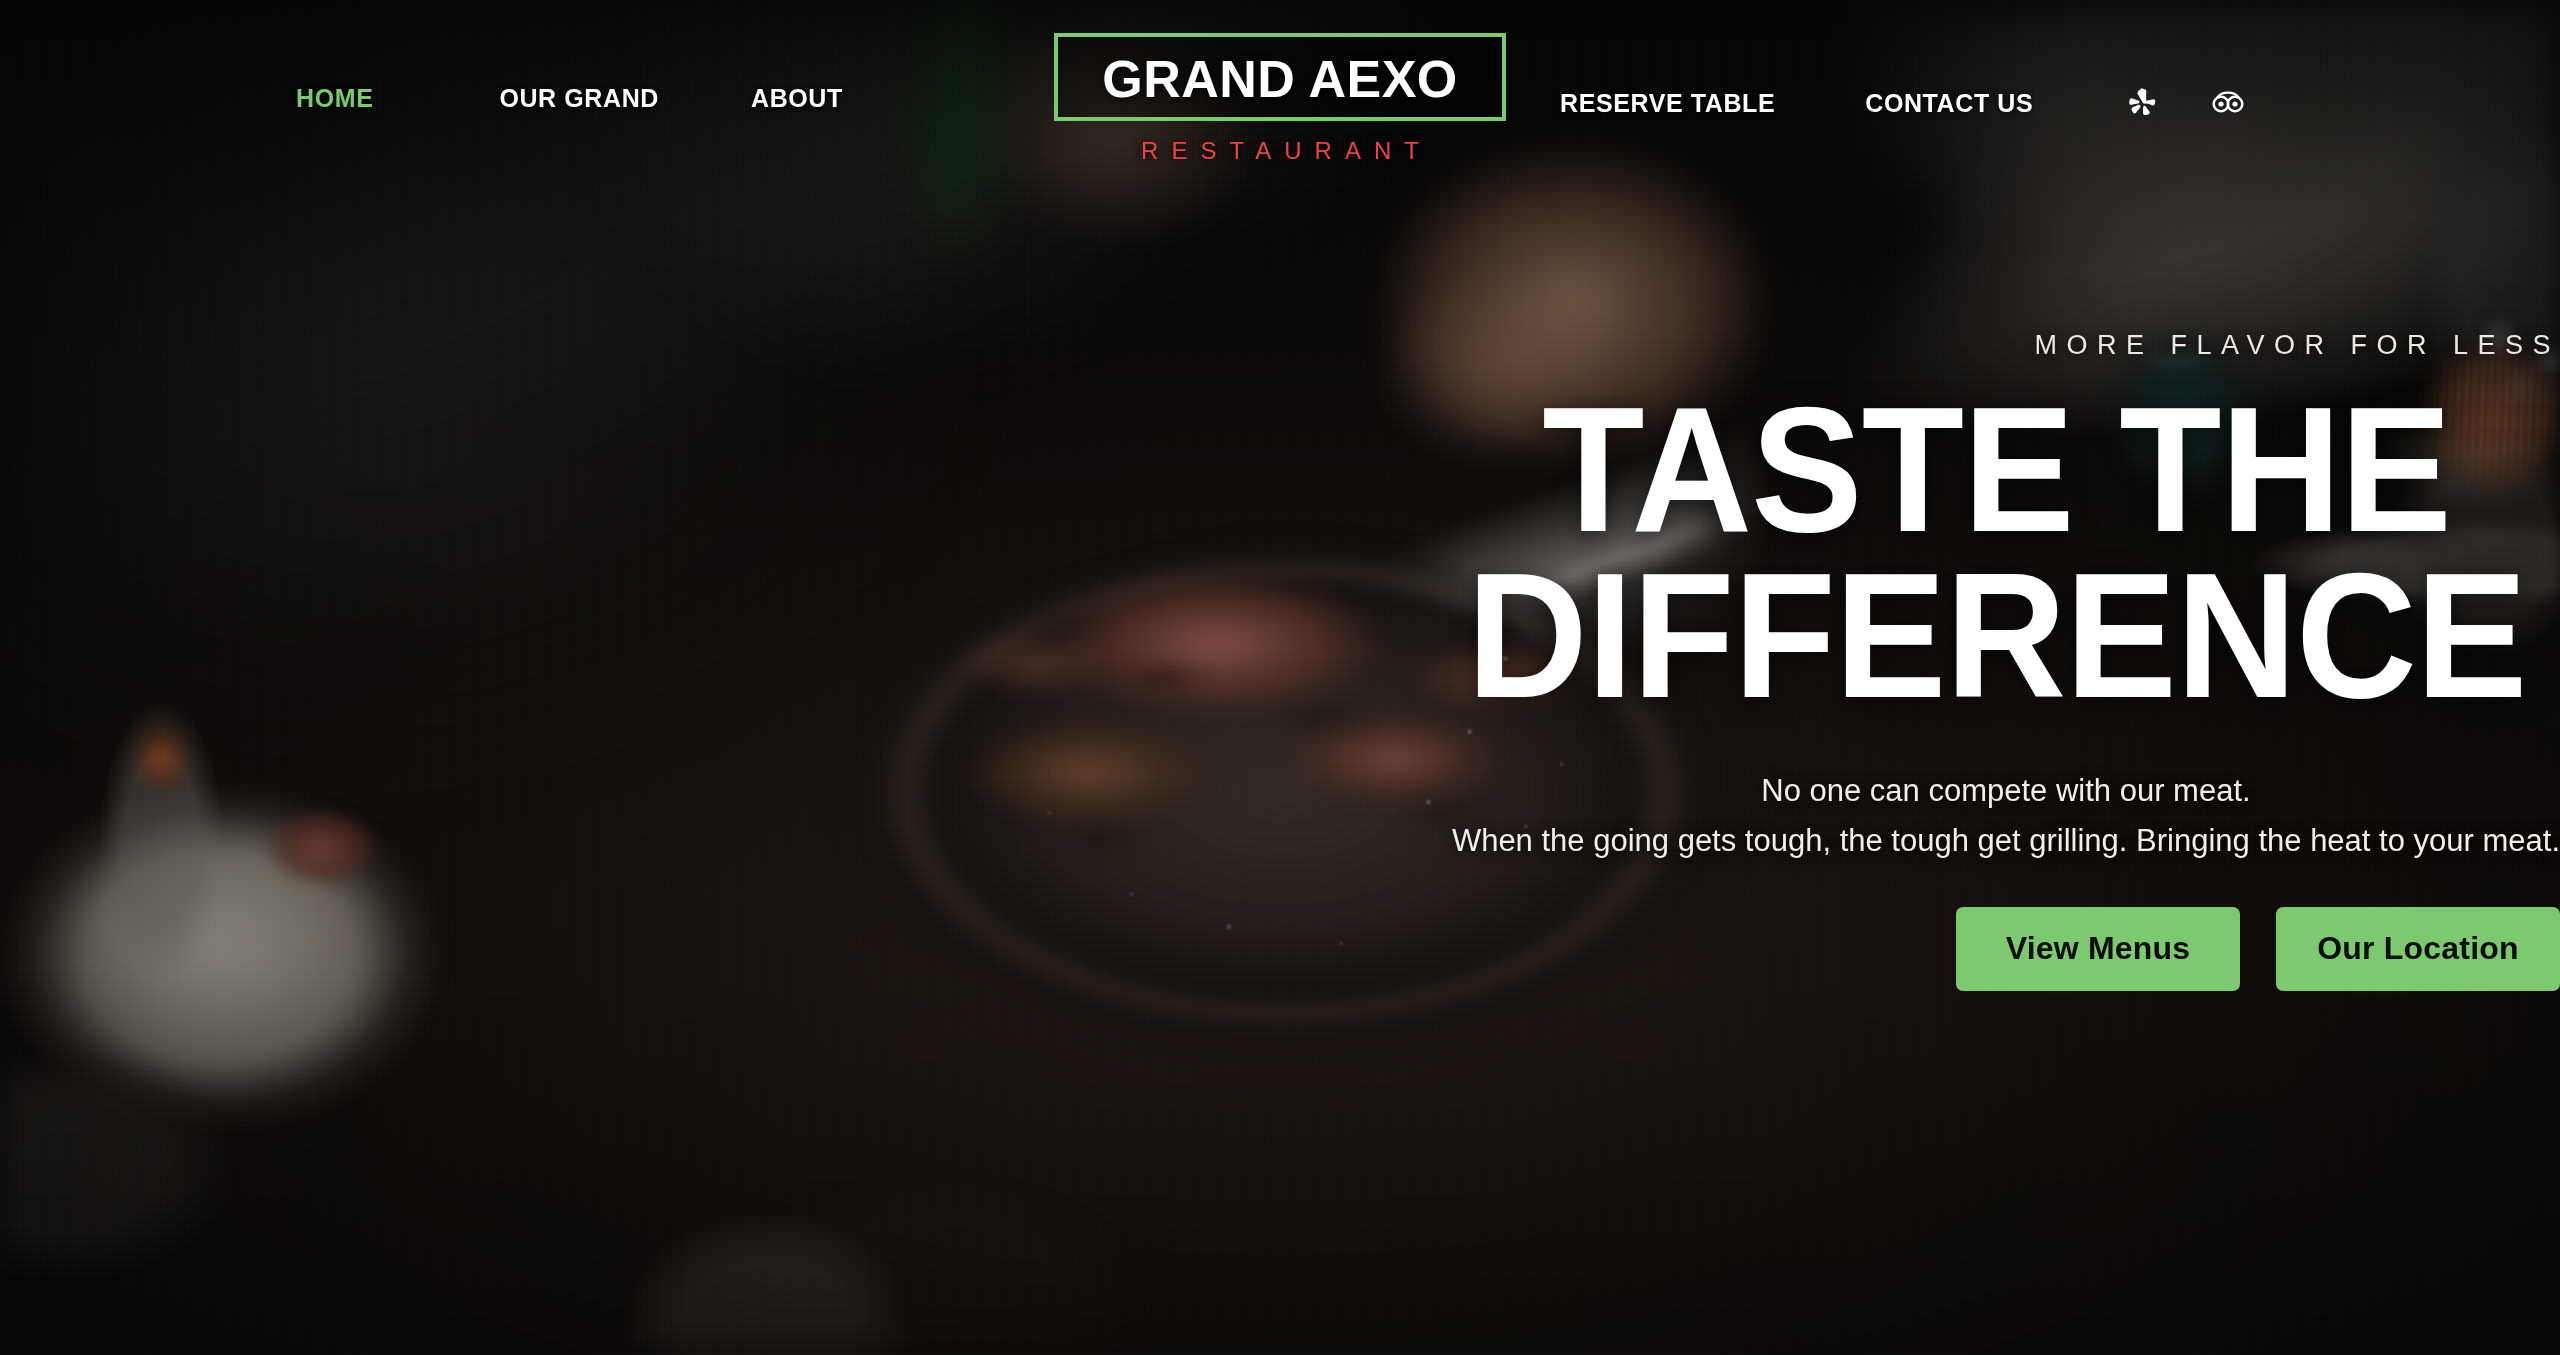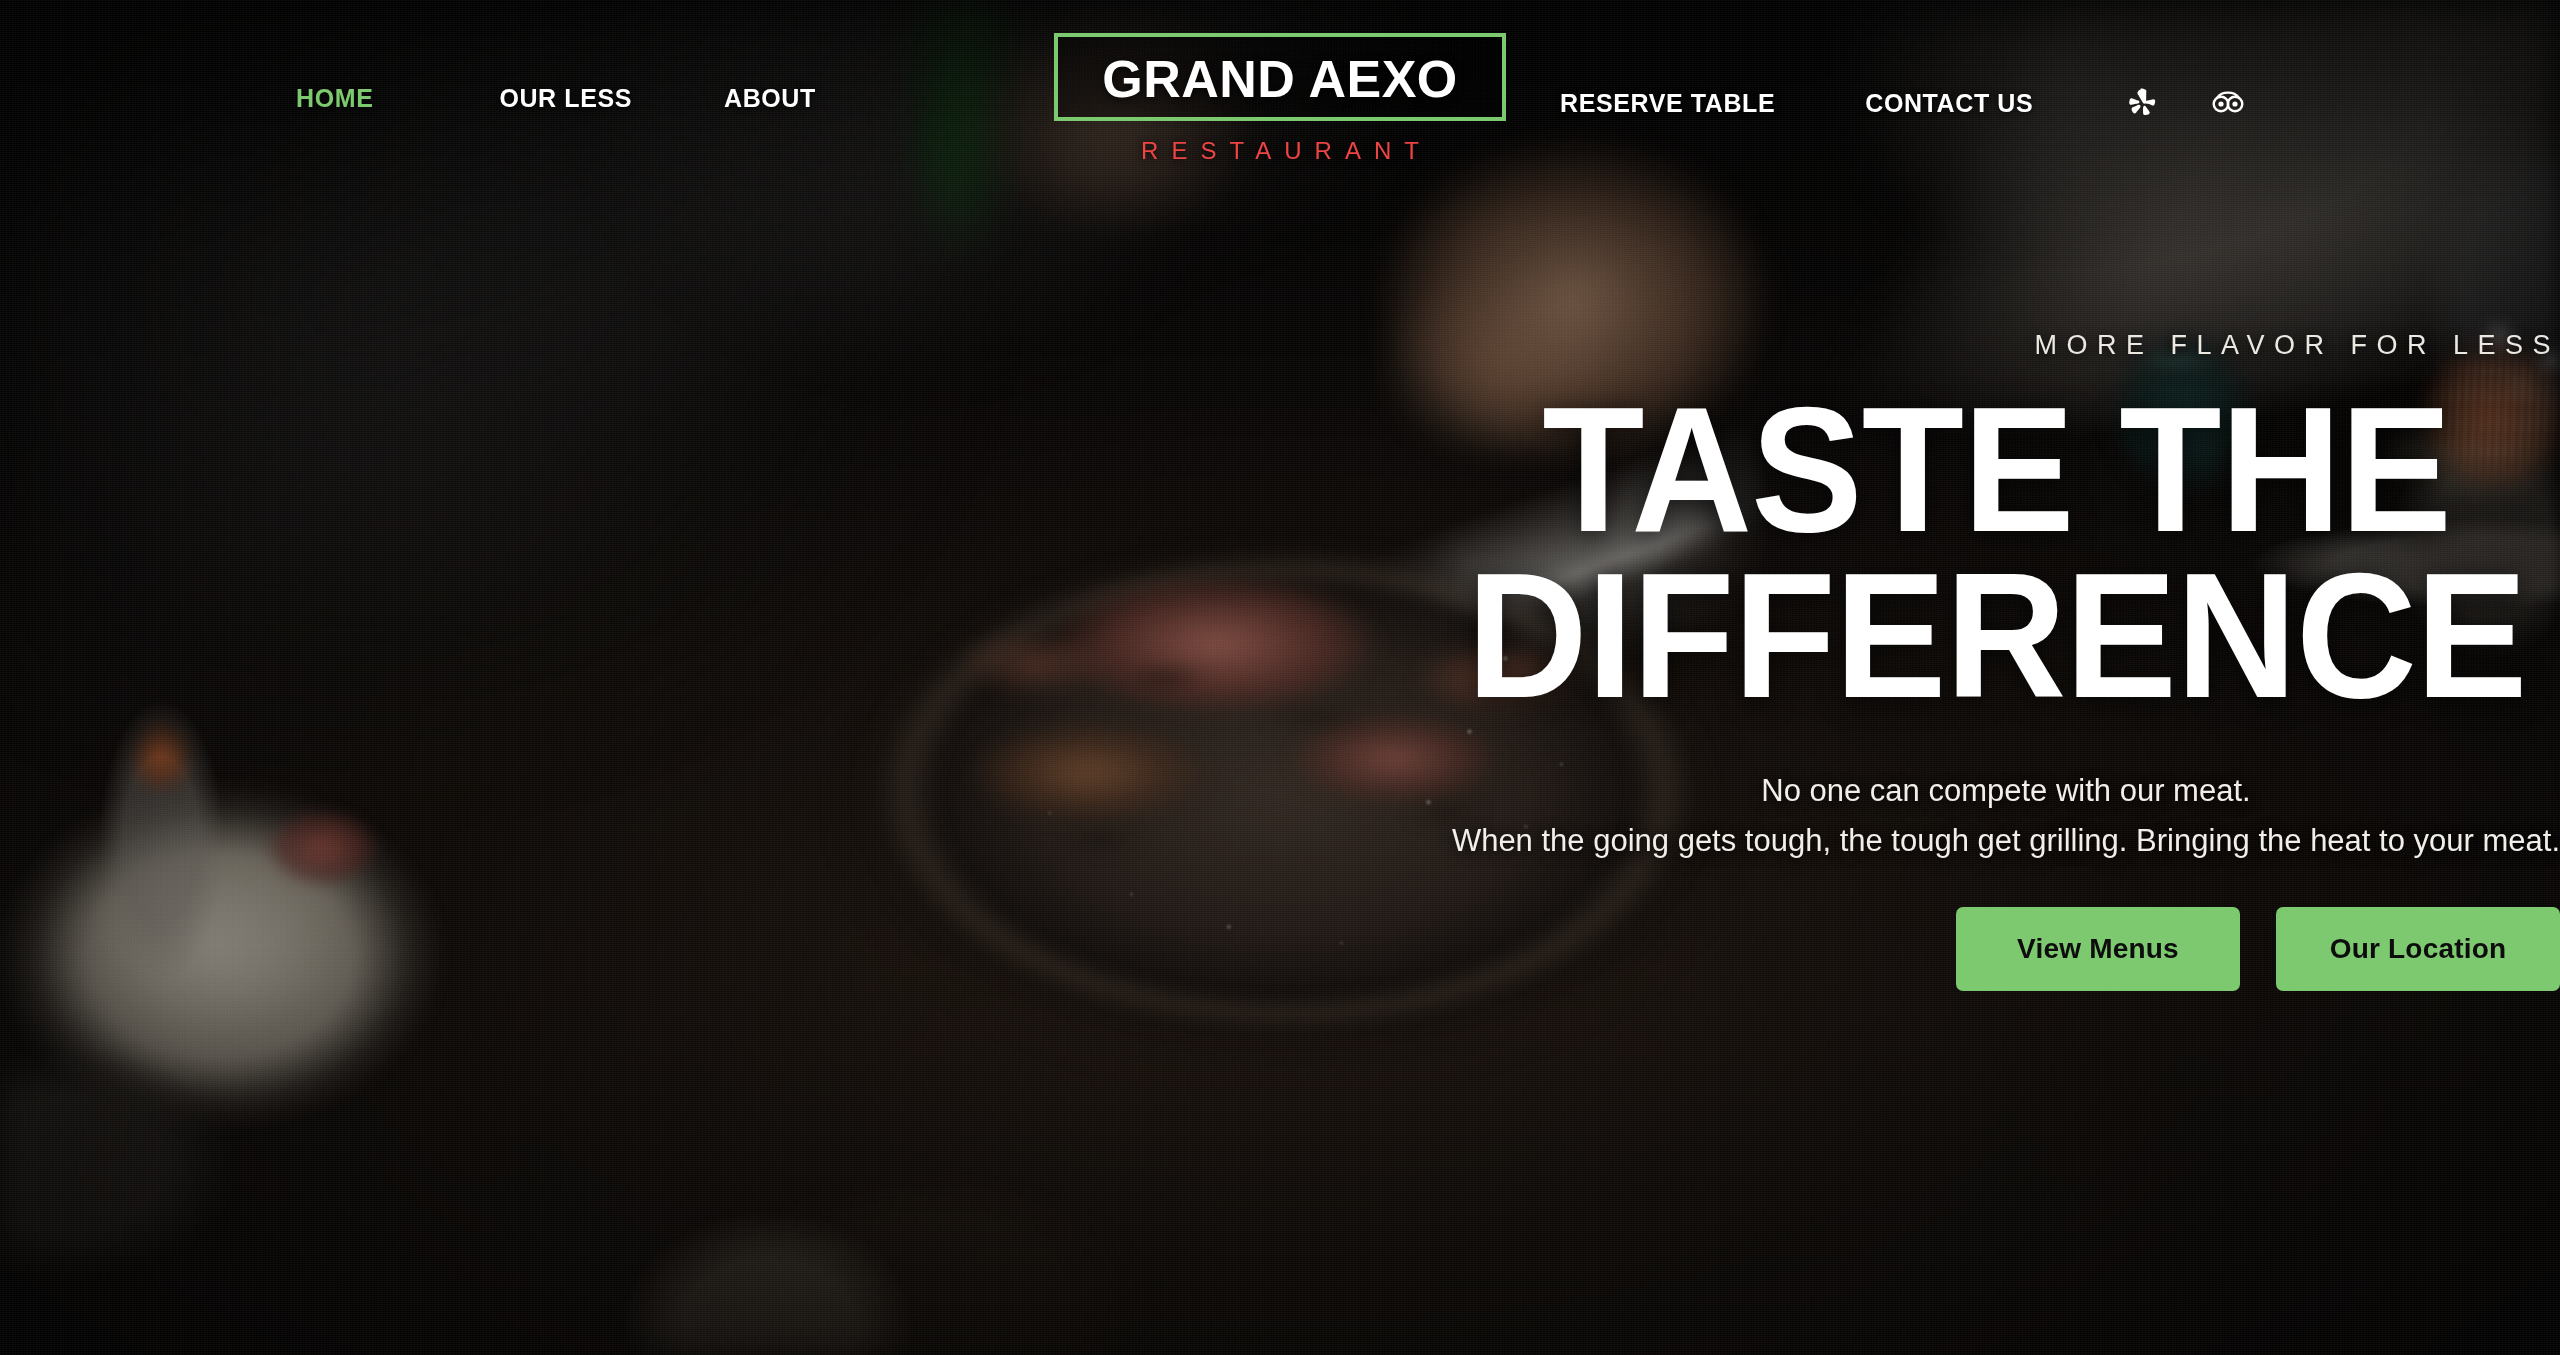--- a/index.html
+++ b/index.html
@@ -426,21 +426,21 @@
     align-items: center;
     justify-content: center;
     min-width: 284px;
     height: 84px;
     padding: 0 40px;
     background: #7dc96f;
     color: #0d0d0d;
     border: none;
     border-radius: 7px;
     font-family: "Liberation Sans", sans-serif;
-    font-size: 28px;
+    font-size: 32px;
     font-weight: 700;
     letter-spacing: 0.2px;
     cursor: pointer;
     white-space: nowrap;
   }
 </style>
 </head>
 <body>
 
 <div id="page">
@@ -481,21 +481,21 @@
     <div class="bg-layer bg-grade"></div>
     <div class="bg-layer bg-scrim"></div>
     <div class="bg-layer bg-noise"></div>
   </div>
 
   <header class="header">
 
     <nav class="nav-left">
       <a class="nav-link active" href="#">HOME</a>
       <span class="nav-gap-1"></span>
-      <a class="nav-link" href="#">OUR LESS</a>
+      <a class="nav-link" href="#">OUR GRAND</a>
       <span class="nav-gap-2"></span>
       <a class="nav-link" href="#">ABOUT</a>
     </nav>
 
     <nav class="nav-right">
       <a class="nav-link" href="#">RESERVE TABLE</a>
       <span class="nav-gap-3"></span>
       <a class="nav-link" href="#">CONTACT US</a>
       <span class="nav-gap-4"></span>
 

